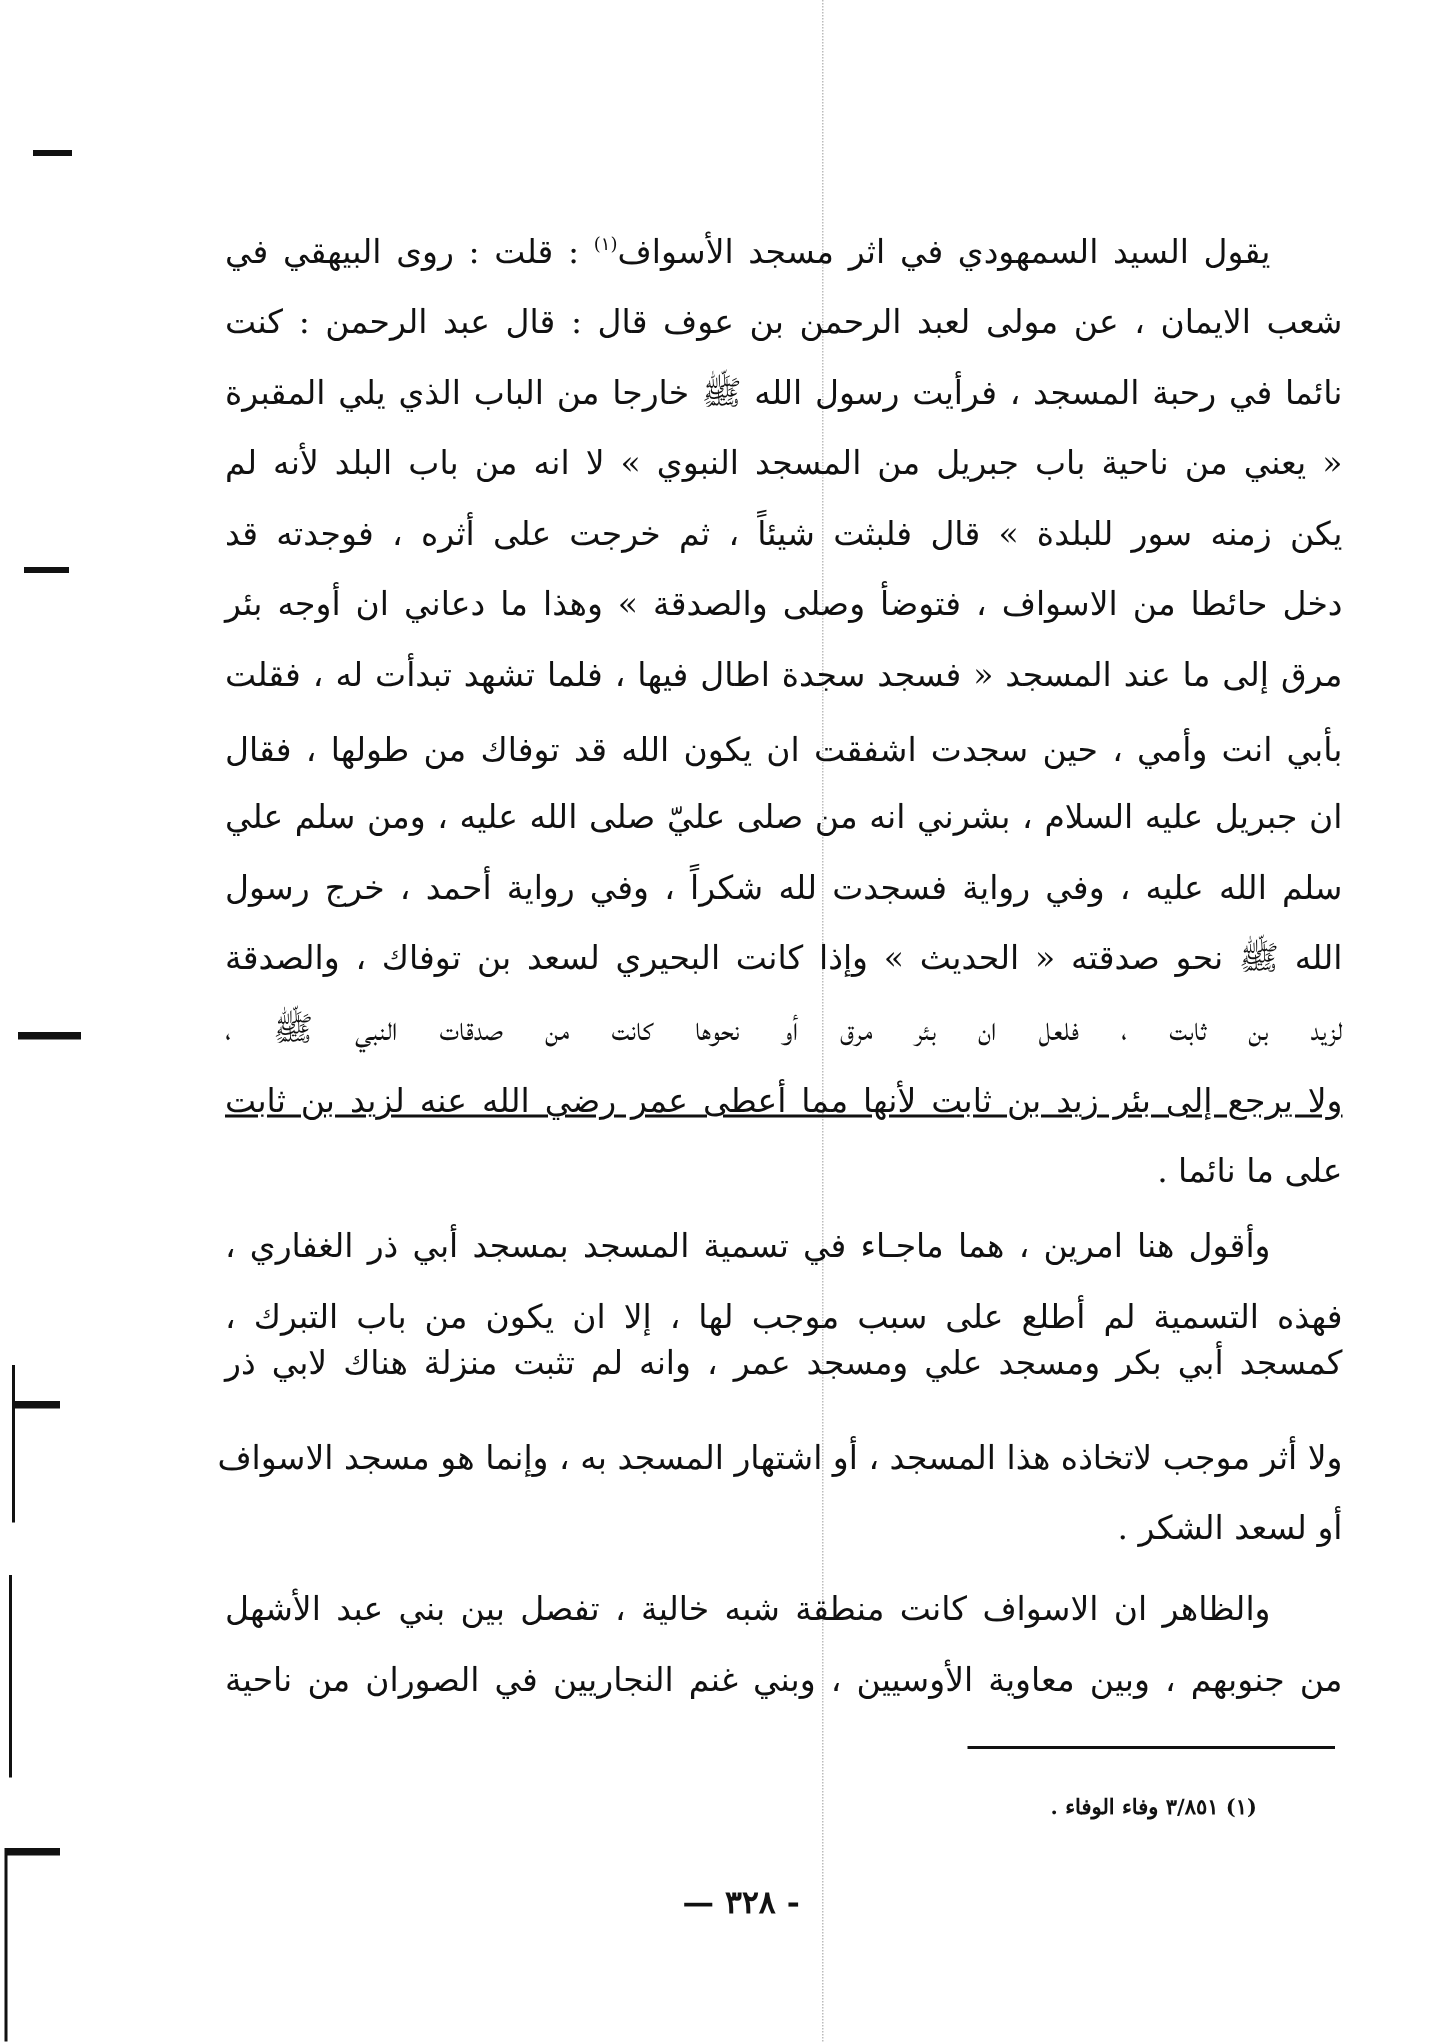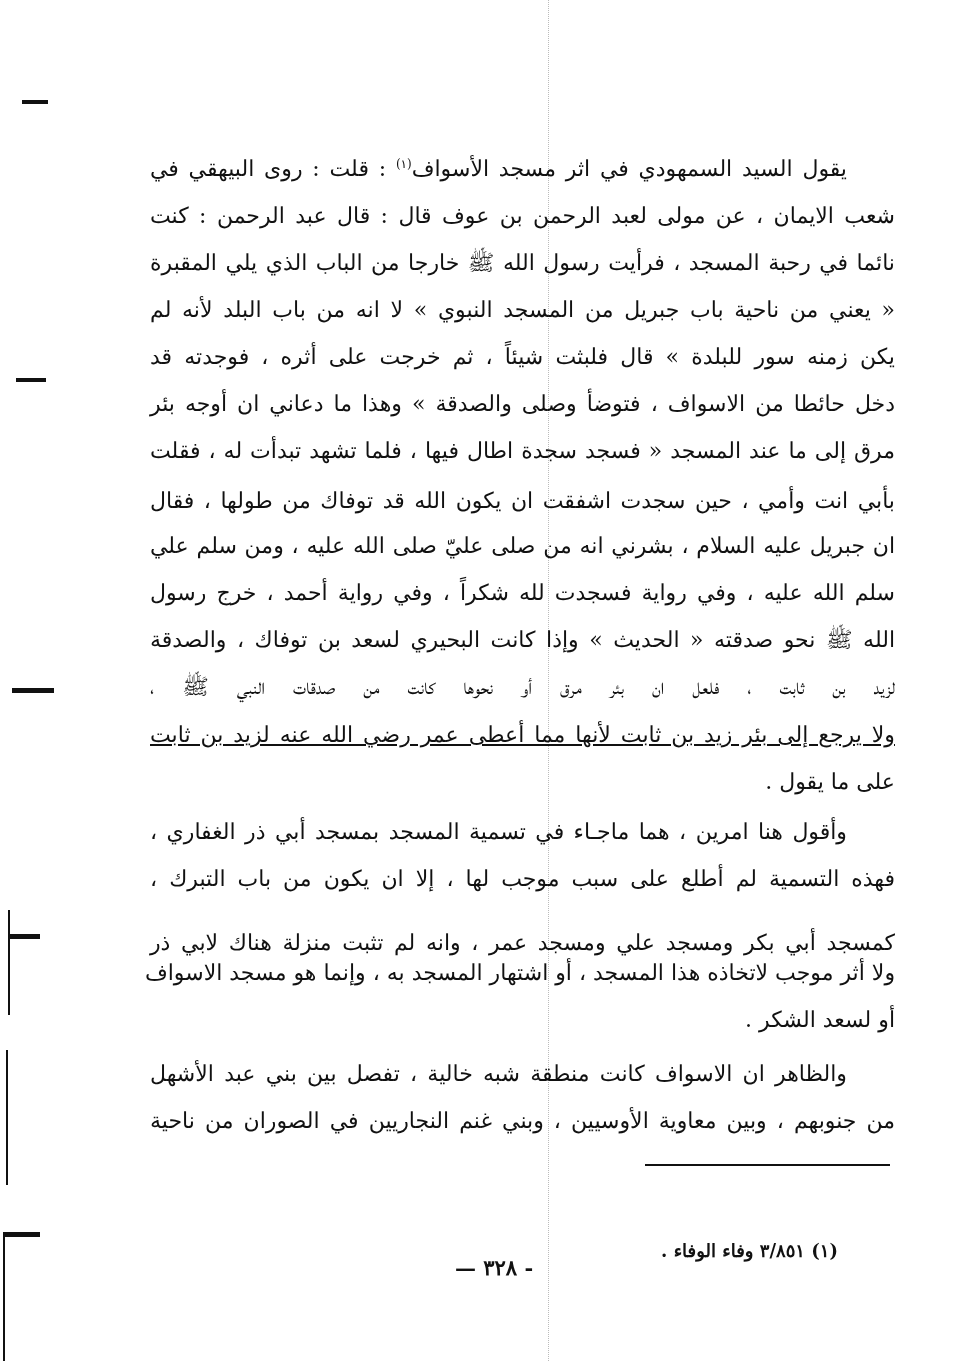--- a/index.html
+++ b/index.html
@@ -74,24 +74,23 @@
     top: 1164px;
     width: 245px;
     height: 2px;
     background: #111;
   }
   .footnote {
     position: absolute;
     right: 130px;
     top: 1196px;
     direction: rtl;
-    font-size: 18px;
+    font-size: 14px;
     font-weight: bold;
     white-space: nowrap;
-    margin-top: 44px;
   }
   .page-number {
     position: absolute;
     left: 455px;
     top: 1255px;
     font-size: 21px;
     font-weight: bold;
     direction: ltr;
     white-space: nowrap;
   }
@@ -121,27 +120,27 @@
     <div class="line" style="top:141px;">« يعني من ناحية باب جبريل من المسجد النبوي » لا انه من باب البلد لأنه لم</div>
     <div class="line" style="top:188px;">يكن زمنه سور للبلدة » قال فلبثت شيئاً ، ثم خرجت على أثره ، فوجدته قد</div>
     <div class="line" style="top:235px;">دخل حائطا من الاسواف ، فتوضأ وصلى والصدقة » وهذا ما دعاني ان أوجه بئر</div>
     <div class="line" style="top:282px;">مرق إلى ما عند المسجد « فسجد سجدة اطال فيها ، فلما تشهد تبدأت له ، فقلت</div>
     <div class="line" style="top:332px;">بأبي انت وأمي ، حين سجدت اشفقت ان يكون الله قد توفاك من طولها ، فقال</div>
     <div class="line" style="top:377px;">ان جبريل عليه السلام ، بشرني انه من صلى عليّ صلى الله عليه ، ومن سلم علي</div>
     <div class="line" style="top:424px;">سلم الله عليه ، وفي رواية فسجدت لله شكراً ، وفي رواية أحمد ، خرج رسول</div>
     <div class="line" style="top:471px;">الله ﷺ نحو صدقته « الحديث » وإذا كانت البحيري لسعد بن توفاك ، والصدقة</div>
     <div class="line" style="top:518px;">لزيد بن ثابت ، فلعل ان بئر مرق أو نحوها كانت من صدقات النبي ﷺ ،</div>
     <div class="line" style="top:566px;text-decoration:underline;">ولا يرجع إلى بئر زيد بن ثابت لأنها مما أعطى عمر رضي الله عنه لزيد بن ثابت</div>
-    <div class="line last" style="top:613px;">على ما يقول .</div>
+    <div class="line last" style="top:613px;">على ما نائما .</div>
   </div>
 
   <div class="text-block" style="top:808px;">
     <div class="line indent" style="top:0px;">وأقول هنا امرين ، هما ماجـاء في تسمية المسجد بمسجد أبي ذر الغفاري ،</div>
     <div class="line" style="top:47px;">فهذه التسمية لم أطلع على سبب موجب لها ، إلا ان يكون من باب التبرك ،</div>
-    <div class="line" style="top:111px;">كمسجد أبي بكر ومسجد علي ومسجد عمر ، وانه لم تثبت منزلة هناك لابي ذر</div>
+    <div class="line" style="top:78px;">كمسجد أبي بكر ومسجد علي ومسجد عمر ، وانه لم تثبت منزلة هناك لابي ذر</div>
     <div class="line" style="top:141px;">ولا أثر موجب لاتخاذه هذا المسجد ، أو اشتهار المسجد به ، وإنما هو مسجد الاسواف</div>
     <div class="line last" style="top:188px;">أو لسعد الشكر .</div>
   </div>
 
   <div class="text-block" style="top:1050px;">
     <div class="line indent" style="top:0px;">والظاهر ان الاسواف كانت منطقة شبه خالية ، تفصل بين بني عبد الأشهل</div>
     <div class="line" style="top:47px;">من جنوبهم ، وبين معاوية الأوسيين ، وبني غنم النجاريين في الصوران من ناحية</div>
   </div>
 
   <div class="footnote-rule"></div>

